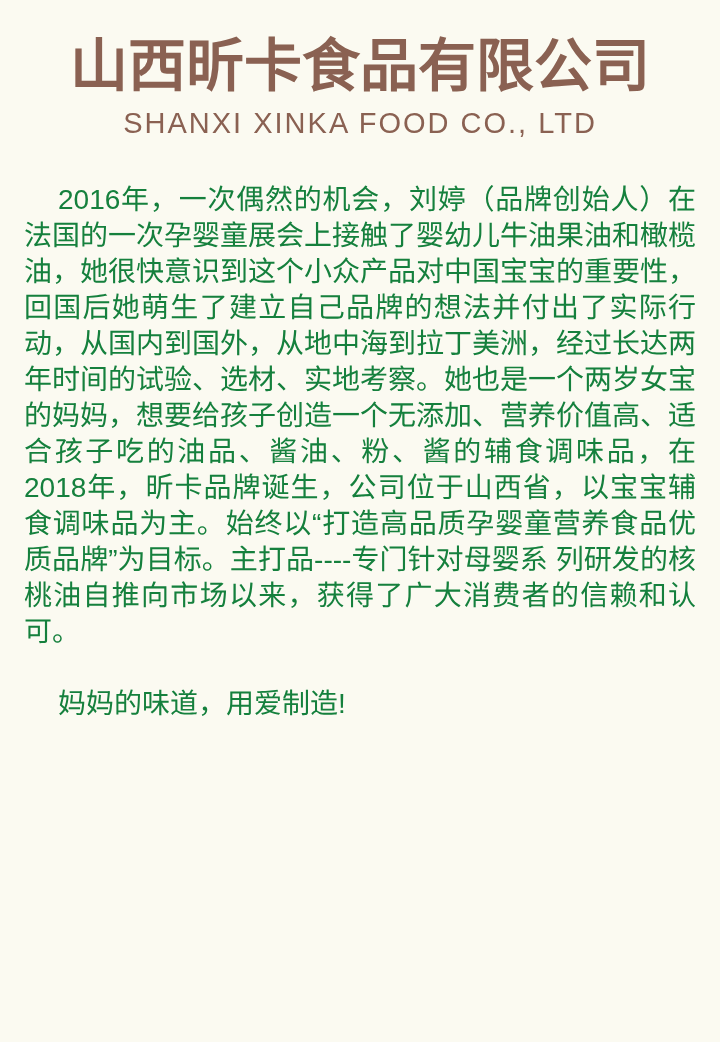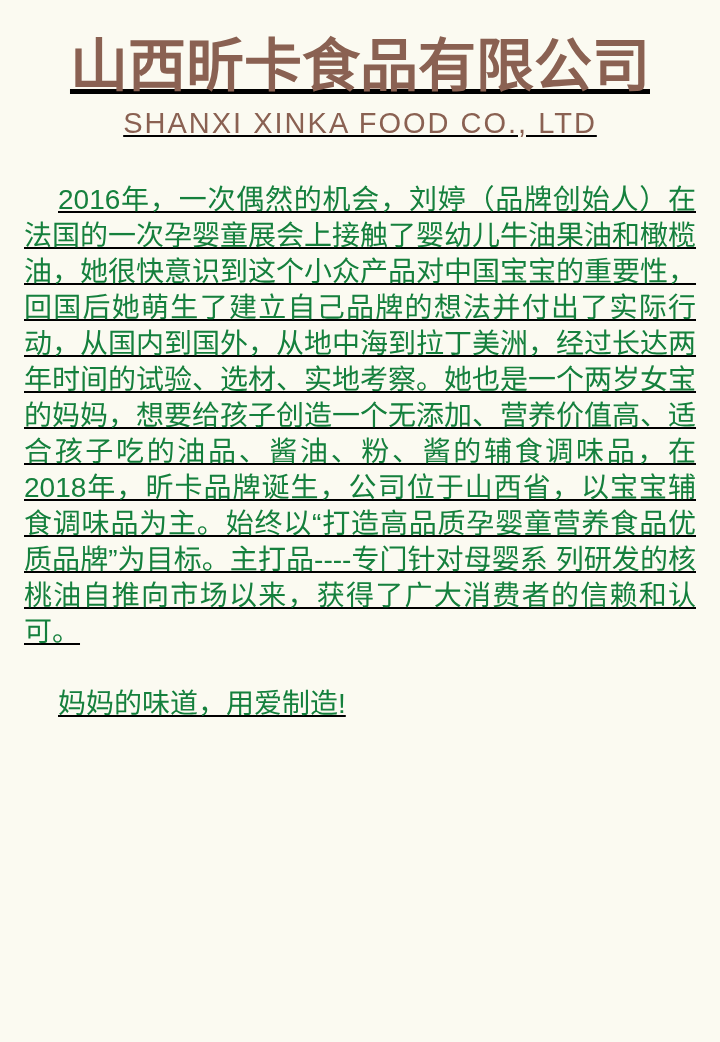--- a/index.html
+++ b/index.html
@@ -11,21 +11,20 @@
     height: 1042px;
     background: #fbfaf1;
     font-family: "Liberation Sans", sans-serif;
     overflow: hidden;
   }
   .page {
     box-sizing: border-box;
     width: 720px;
     height: 1042px;
     padding-top: 36px;
-    text-decoration: underline;
   }
   .header {
     text-align: center;
   }
   .title-cn {
     margin: 0;
     font-size: 58px;
     line-height: 60px;
     font-weight: bold;
     letter-spacing: 0px;

